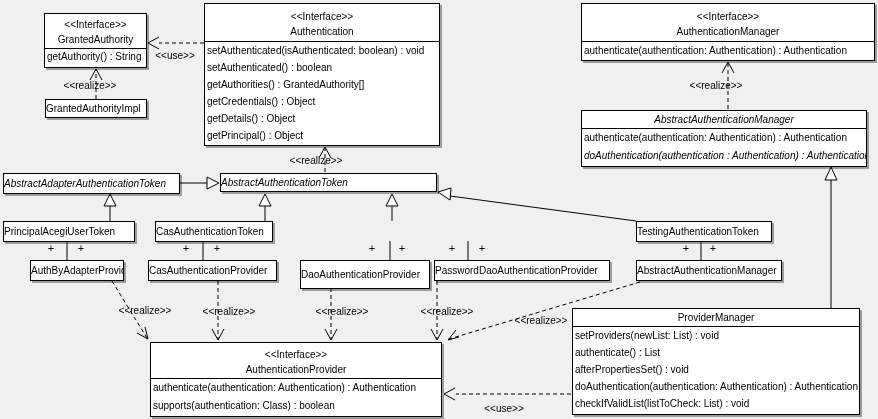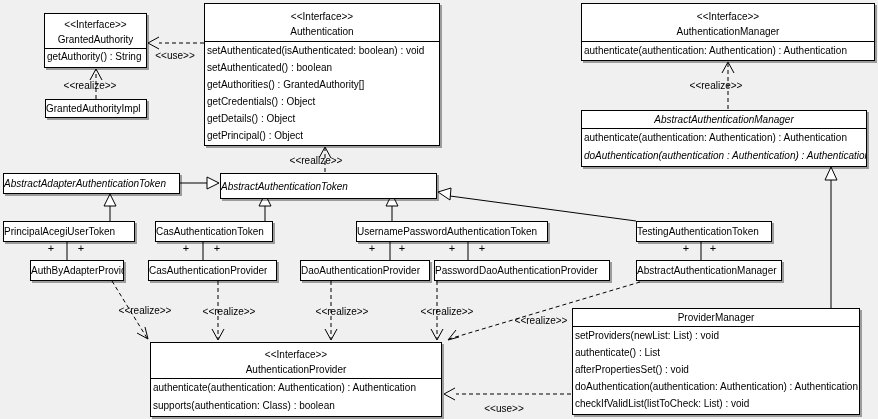--- a/index.html
+++ b/index.html
@@ -158,49 +158,46 @@
   <div class="box" style="left:581px;top:110px;width:286px;height:57px">
     <div class="hdr nm it" style="height:18px;line-height:18px">AbstractAuthenticationManager</div>
     <div class="m" style="line-height:18px">authenticate(authentication: Authentication) : Authentication</div>
     <div class="m it" style="line-height:18px">doAuthentication(authentication : Authentication) : Authentication</div>
   </div>
 
   <div class="box one" style="left:3px;top:173px;width:177px;height:21px">
     <div class="nm it">AbstractAdapterAuthenticationToken</div>
   </div>
 
-  <div class="box one" style="left:220px;top:173px;width:217px;height:26px">
+  <div class="box one" style="left:220px;top:173px;width:217px;height:19px">
     <div class="nm it">AbstractAuthenticationToken</div>
   </div>
 
   <div class="box one" style="left:3px;top:221px;width:132px;height:21px">
     <div class="nm">PrincipalAcegiUserToken</div>
   </div>
 
   <div class="box one" style="left:155px;top:221px;width:118px;height:21px">
     <div class="nm">CasAuthenticationToken</div>
   </div>
 
-  <div class="box one" style="left:356px;top:221px;width:192px;height:21px">
-    <div class="nm">UsernamePasswordAuthenticationToken</div>
-  </div>
 
   <div class="box one" style="left:636px;top:221px;width:136px;height:21px">
     <div class="nm">TestingAuthenticationToken</div>
   </div>
 
   <div class="box one" style="left:30px;top:260px;width:94px;height:21px">
     <div class="nm">AuthByAdapterProvider</div>
   </div>
 
   <div class="box one" style="left:148px;top:260px;width:129px;height:21px">
     <div class="nm">CasAuthenticationProvider</div>
   </div>
 
-  <div class="box one" style="left:300px;top:260px;width:130px;height:21px">
+  <div class="box one" style="left:300px;top:260px;width:130px;height:29px">
     <div class="nm">DaoAuthenticationProvider</div>
   </div>
 
   <div class="box one" style="left:434px;top:260px;width:176px;height:21px">
     <div class="nm">PasswordDaoAuthenticationProvider</div>
   </div>
 
   <div class="box one" style="left:636px;top:260px;width:146px;height:21px">
     <div class="nm">AbstractAuthenticationManager</div>
   </div>

